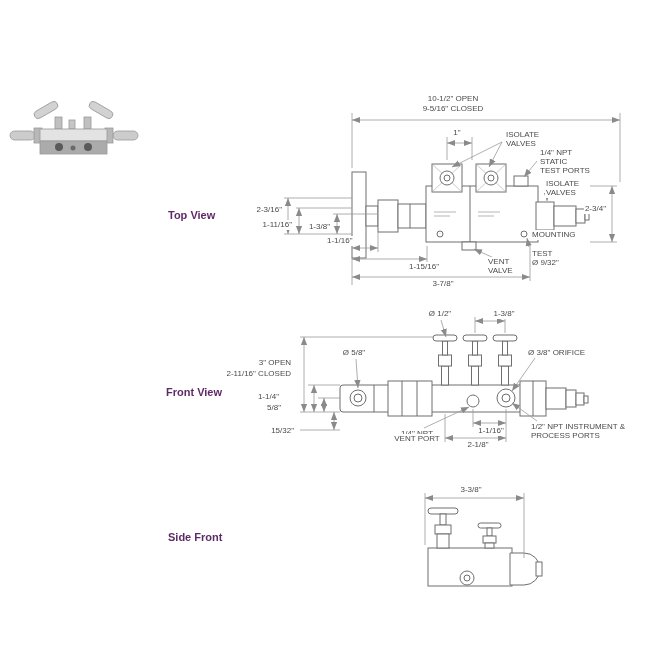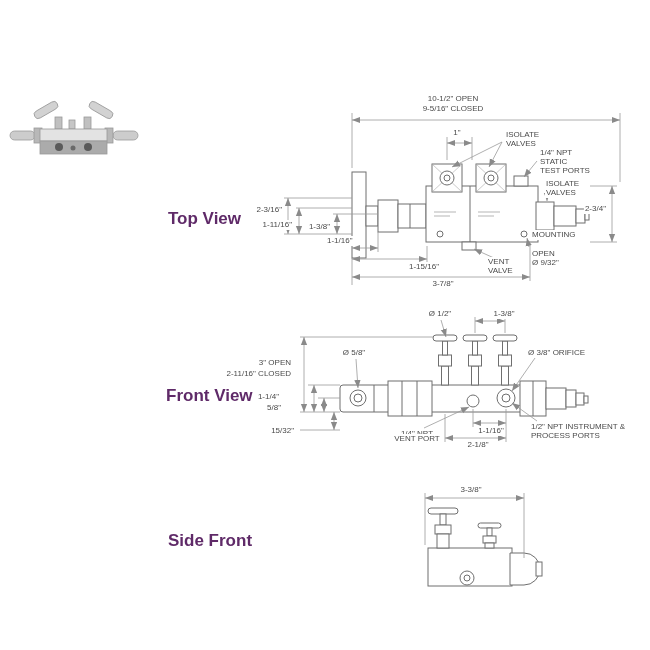--- a/index.html
+++ b/index.html
@@ -1,21 +1,21 @@
 <!DOCTYPE html>
 <html lang="en"><head>
 <meta charset="utf-8">
 <style>
   html,body{margin:0;padding:0;background:#fff;}
   .canvas{position:relative;width:650px;height:650px;background:#ffffff;font-family:"Liberation Sans",sans-serif;overflow:hidden;}
   .art{position:absolute;left:0;top:0;width:650px;height:650px;}
   .d{position:absolute;font-size:8px;line-height:9.5px;color:#4a4a4a;white-space:nowrap;background:#ffffff;padding:0 1px;}
   .ctr{transform:translateX(-50%);text-align:center;}
   .rt{transform:translateX(-100%);text-align:right;}
-  .vlabel{position:absolute;font-size:17px;font-weight:bold;color:#5f2a68;background:#ffffff;}
+  .vlabel{position:absolute;font-size:11px;font-weight:bold;color:#5f2a68;background:#ffffff;}
 </style>
 </head>
 <body>
 
 <div class="canvas">
 
   <svg class="art" viewBox="0 0 650 650">
     <defs>
       <marker id="ar" viewBox="0 0 10 10" refX="9" refY="5" markerWidth="9" markerHeight="9" orient="auto-start-reverse" markerUnits="userSpaceOnUse">
         <path d="M0,1.5 L9,5 L0,8.5 Z" fill="#8a8a8a"></path>
@@ -206,21 +206,21 @@
   <div class="d ctr" style="left:457px;top:128px">1"</div>
   <div class="d" style="left:505px;top:130px">ISOLATE</div>
   <div class="d" style="left:505px;top:139px">VALVES</div>
   <div class="d" style="left:539px;top:148px">1/4" NPT</div>
   <div class="d" style="left:539px;top:157px">STATIC</div>
   <div class="d" style="left:539px;top:166px">TEST PORTS</div>
   <div class="d" style="left:545px;top:179px">ISOLATE</div>
   <div class="d" style="left:545px;top:188px">VALVES</div>
   <div class="d rt" style="left:607px;top:204px">2-3/4"</div>
   <div class="d" style="left:531px;top:230px">MOUNTING</div>
-  <div class="d" style="left:531px;top:249px">OPEN</div>
+  <div class="d" style="left:531px;top:249px">TEST</div>
   <div class="d" style="left:531px;top:258px">Ø 9/32"</div>
   <div class="d" style="left:487px;top:257px">VENT</div>
   <div class="d" style="left:487px;top:266px">VALVE</div>
   <div class="d rt" style="left:283px;top:205px">2-3/16"</div>
   <div class="d rt" style="left:293px;top:220px">1-11/16"</div>
   <div class="d rt" style="left:331px;top:222px">1-3/8"</div>
   <div class="d" style="left:326px;top:236px">1-1/16"</div>
   <div class="d ctr" style="left:424px;top:262px">1-15/16"</div>
   <div class="d ctr" style="left:443px;top:279px">3-7/8"</div>
 

